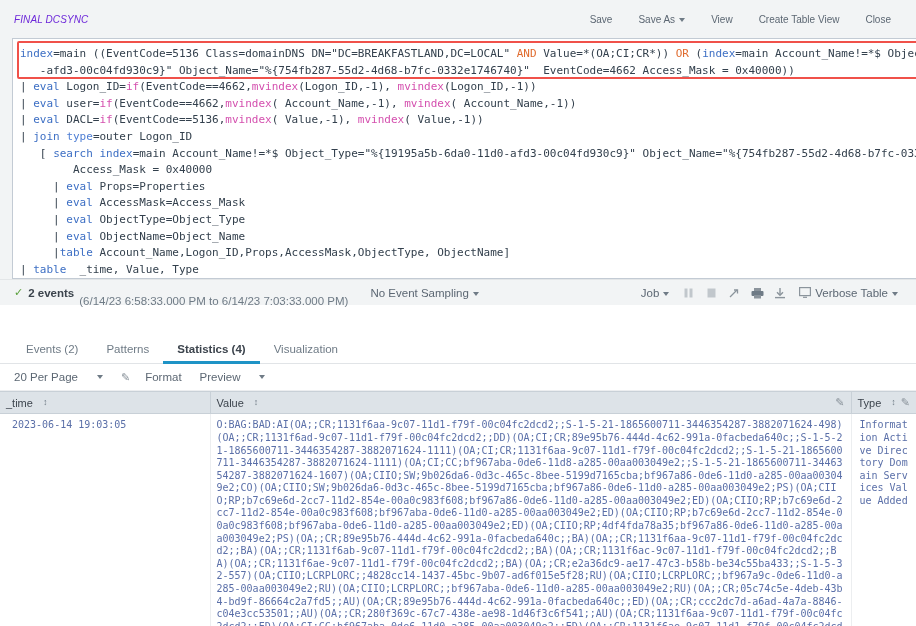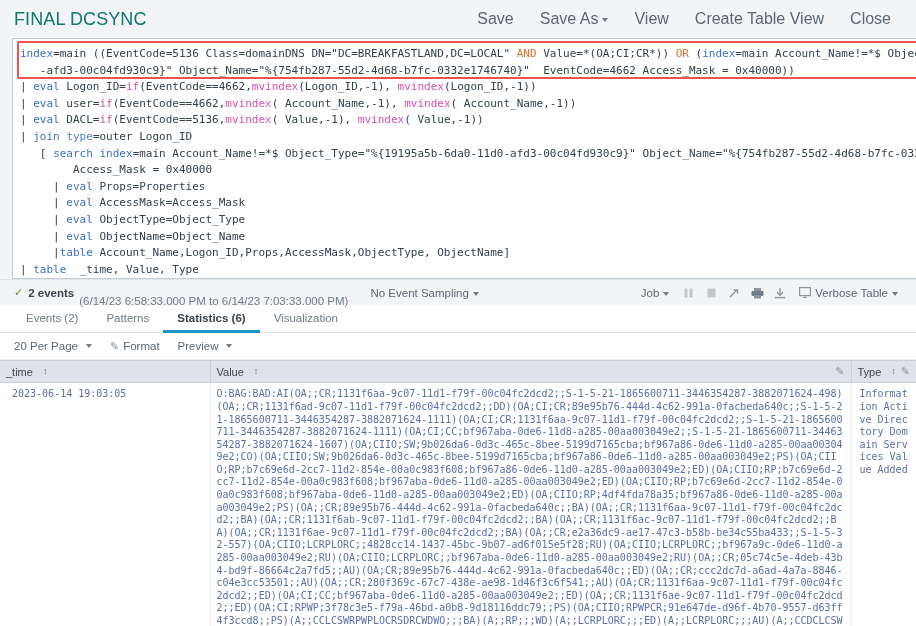--- a/index.html
+++ b/index.html
@@ -18,29 +18,30 @@
   
   .header {
     height: 38px;
     background: #f2f4f5;
     display: flex;
     align-items: center;
     justify-content: space-between;
     padding: 0 12px 0 14px;
   }
   .page-title {
-    font-size: 18px;
-    color: #0f766e;
+    font-size: 10px;
+    color: #6d28d9;
     font-weight: 400;
     letter-spacing: .1px;
+    font-style: italic;
   }
   .header-actions { display: flex; align-items: center; gap: 0; }
   .header-action {
     color: #5c6773;
-    font-size: 16px;
+    font-size: 10px;
     padding: 4px 13px;
     cursor: pointer;
     white-space: nowrap;
   }
   .caret {
     display: inline-block;
     width: 0; height: 0;
     border-left: 3.5px solid transparent;
     border-right: 3.5px solid transparent;
     border-top: 4px solid #6f7b86;
@@ -121,20 +122,21 @@
   .ico-btn.disabled { opacity: .55; cursor: default; }
 
   
   .tabs {
     height: 28px;
     border-bottom: 1px solid #e1e4e7;
     display: flex;
     align-items: stretch;
     padding-left: 12px;
     background: #fff;
+    margin-top: 31px;
   }
   .tab {
     display: flex; align-items: center;
     padding: 0 14px;
     font-size: 11.5px;
     color: #6f7b86;
     cursor: pointer;
     border-bottom: 3px solid transparent;
     position: relative;
     top: 1px;
@@ -145,21 +147,21 @@
   .restoolbar {
     height: 27px;
     display: flex; align-items: center;
     padding-left: 14px;
     gap: 18px;
     font-size: 11.5px;
     color: #5c6773;
     background: #fff;
     border-bottom: 1px solid #eceef0;
   }
-  .rt-item { cursor: pointer; display: flex; align-items: center; gap: 4px; white-space: nowrap; justify-content: space-between;}
+  .rt-item { cursor: pointer; display: flex; align-items: center; gap: 15px; white-space: nowrap; justify-content: space-between;}
   .pencil { color: #8b949c; font-size: 11px; }
 
   
   .table-wrap { position: relative; background: #fff; }
   table.results {
     width: 916px;
     border-collapse: collapse;
     table-layout: fixed;
     font-size: 10.5px;
   }
@@ -292,21 +294,21 @@
   </div>
 
   <div class="tabs">
     <div class="tab">
         <span>Events (2)</span>
       </div>
     <div class="tab">
         <span>Patterns</span>
       </div>
     <div class="tab active">
-        <span>Statistics (6)</span>
+        <span>Statistics (4)</span>
       </div>
     <div class="tab">
         <span>Visualization</span>
       </div>
   </div>
 
   <div class="restoolbar">
     <div class="rt-item">
         <span>20 Per Page</span>
         <span class="caret"></span>

